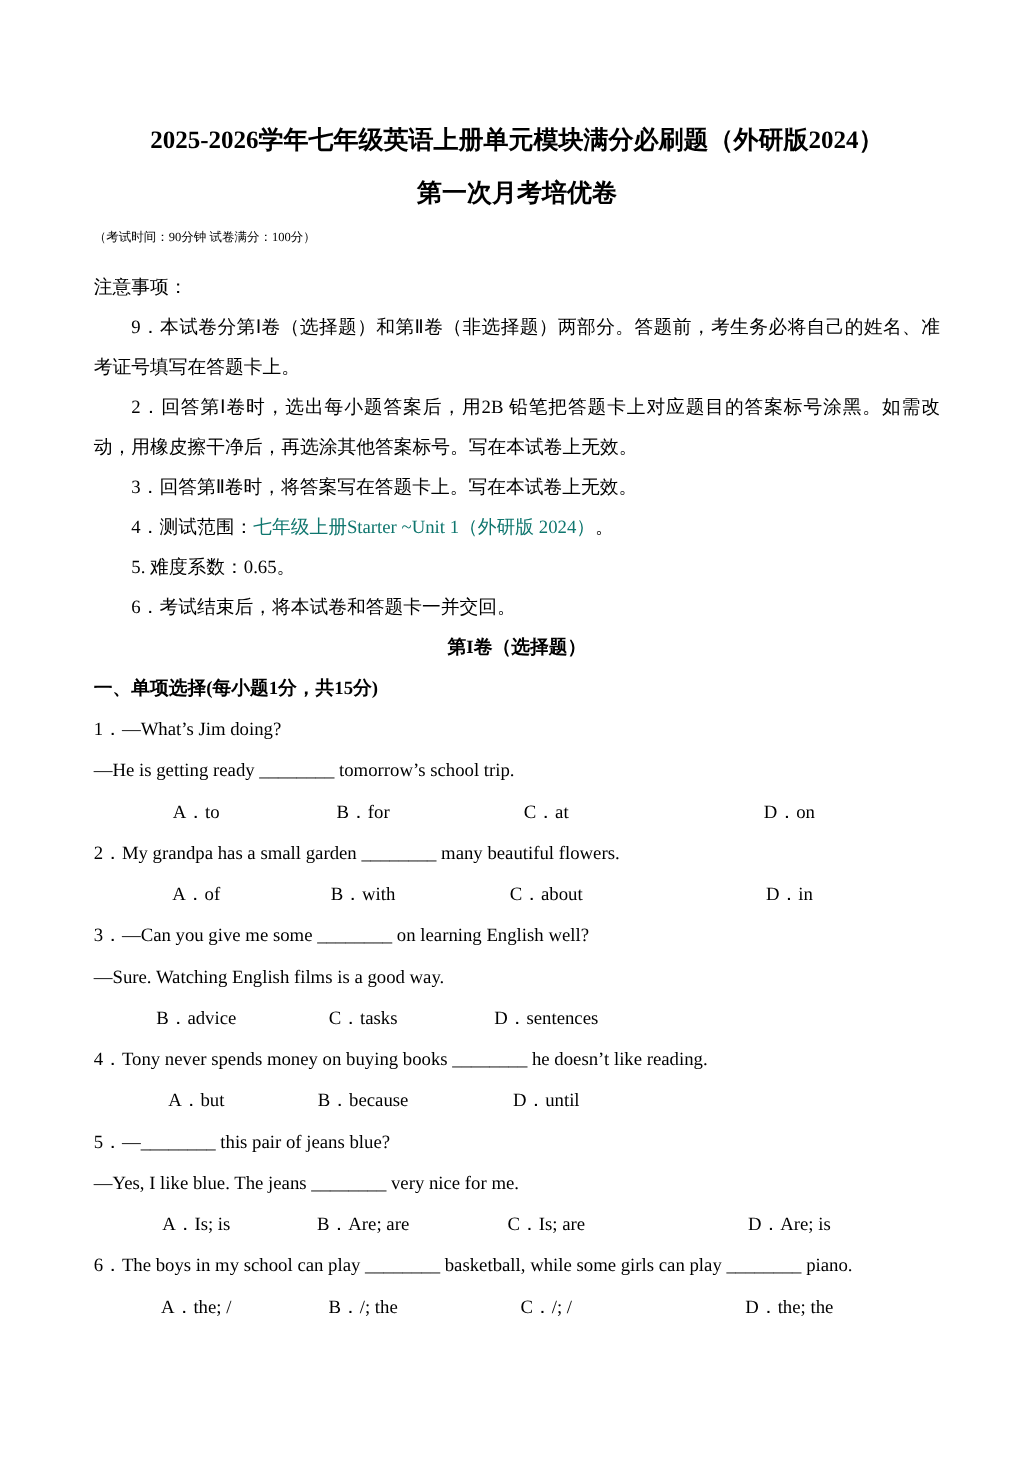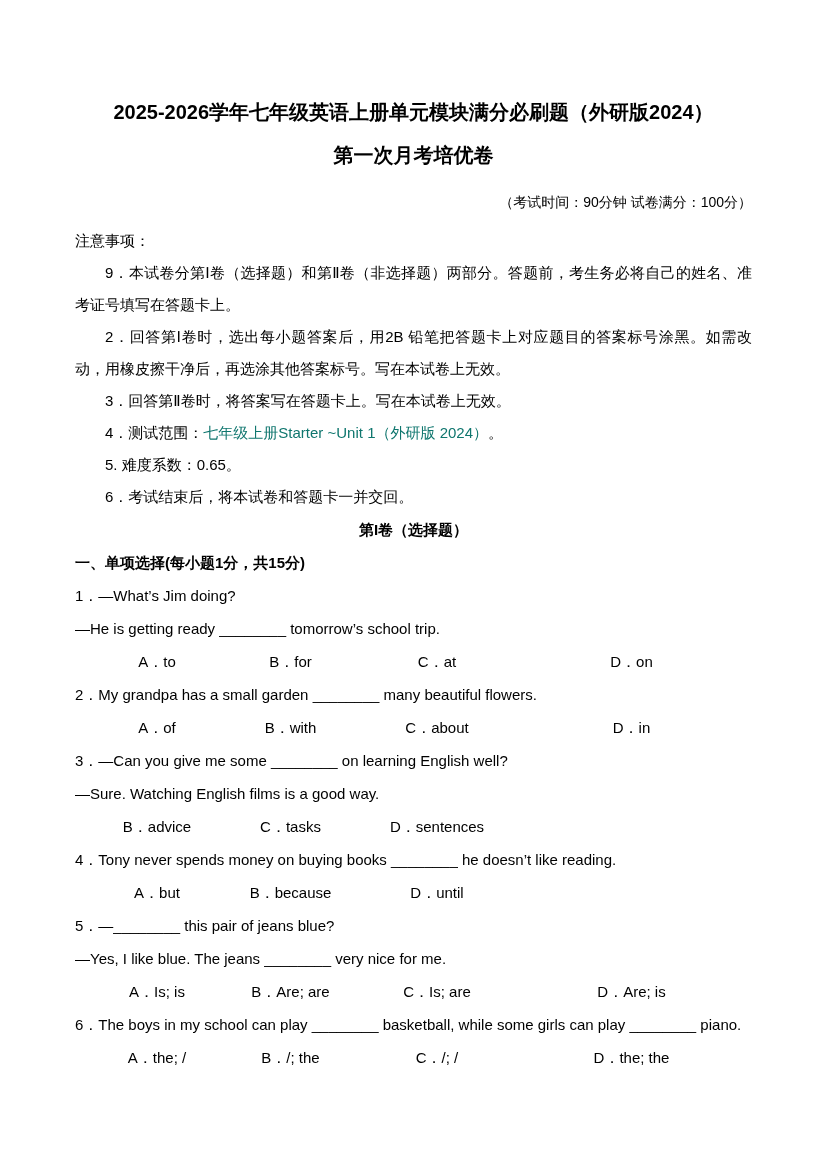--- a/index.html
+++ b/index.html
@@ -9,37 +9,37 @@
     background: #ffffff;
   }
   .page {
     width: 827px;
     height: 1169px;
     margin: 0 auto;
     background: #ffffff;
     box-sizing: border-box;
     padding: 98px 75px 48px 75px;
     overflow: hidden;
-    font-family: Liberation Sans, sans-serif;
+    font-family: Liberation Serif, serif;
     font-size: 15px;
     color: #000000;
   }
   .title {
     font-size: 20px;
     font-weight: 700;
     text-align: center;
     line-height: 28px;
   }
   .subtitle {
     margin-top: 15px;
   }
   .exam-info {
-    font-size: 14px;
-    text-align: right;
-    margin-top: 22px;
+    font-size: 10px;
+    text-align: left;
+    margin-top: 11px;
     line-height: 22px;
   }
   .notes-heading {
     margin-top: 12px;
     line-height: 32px;
   }
   .note {
     margin: 0;
     text-indent: 2em;
     line-height: 32px;

